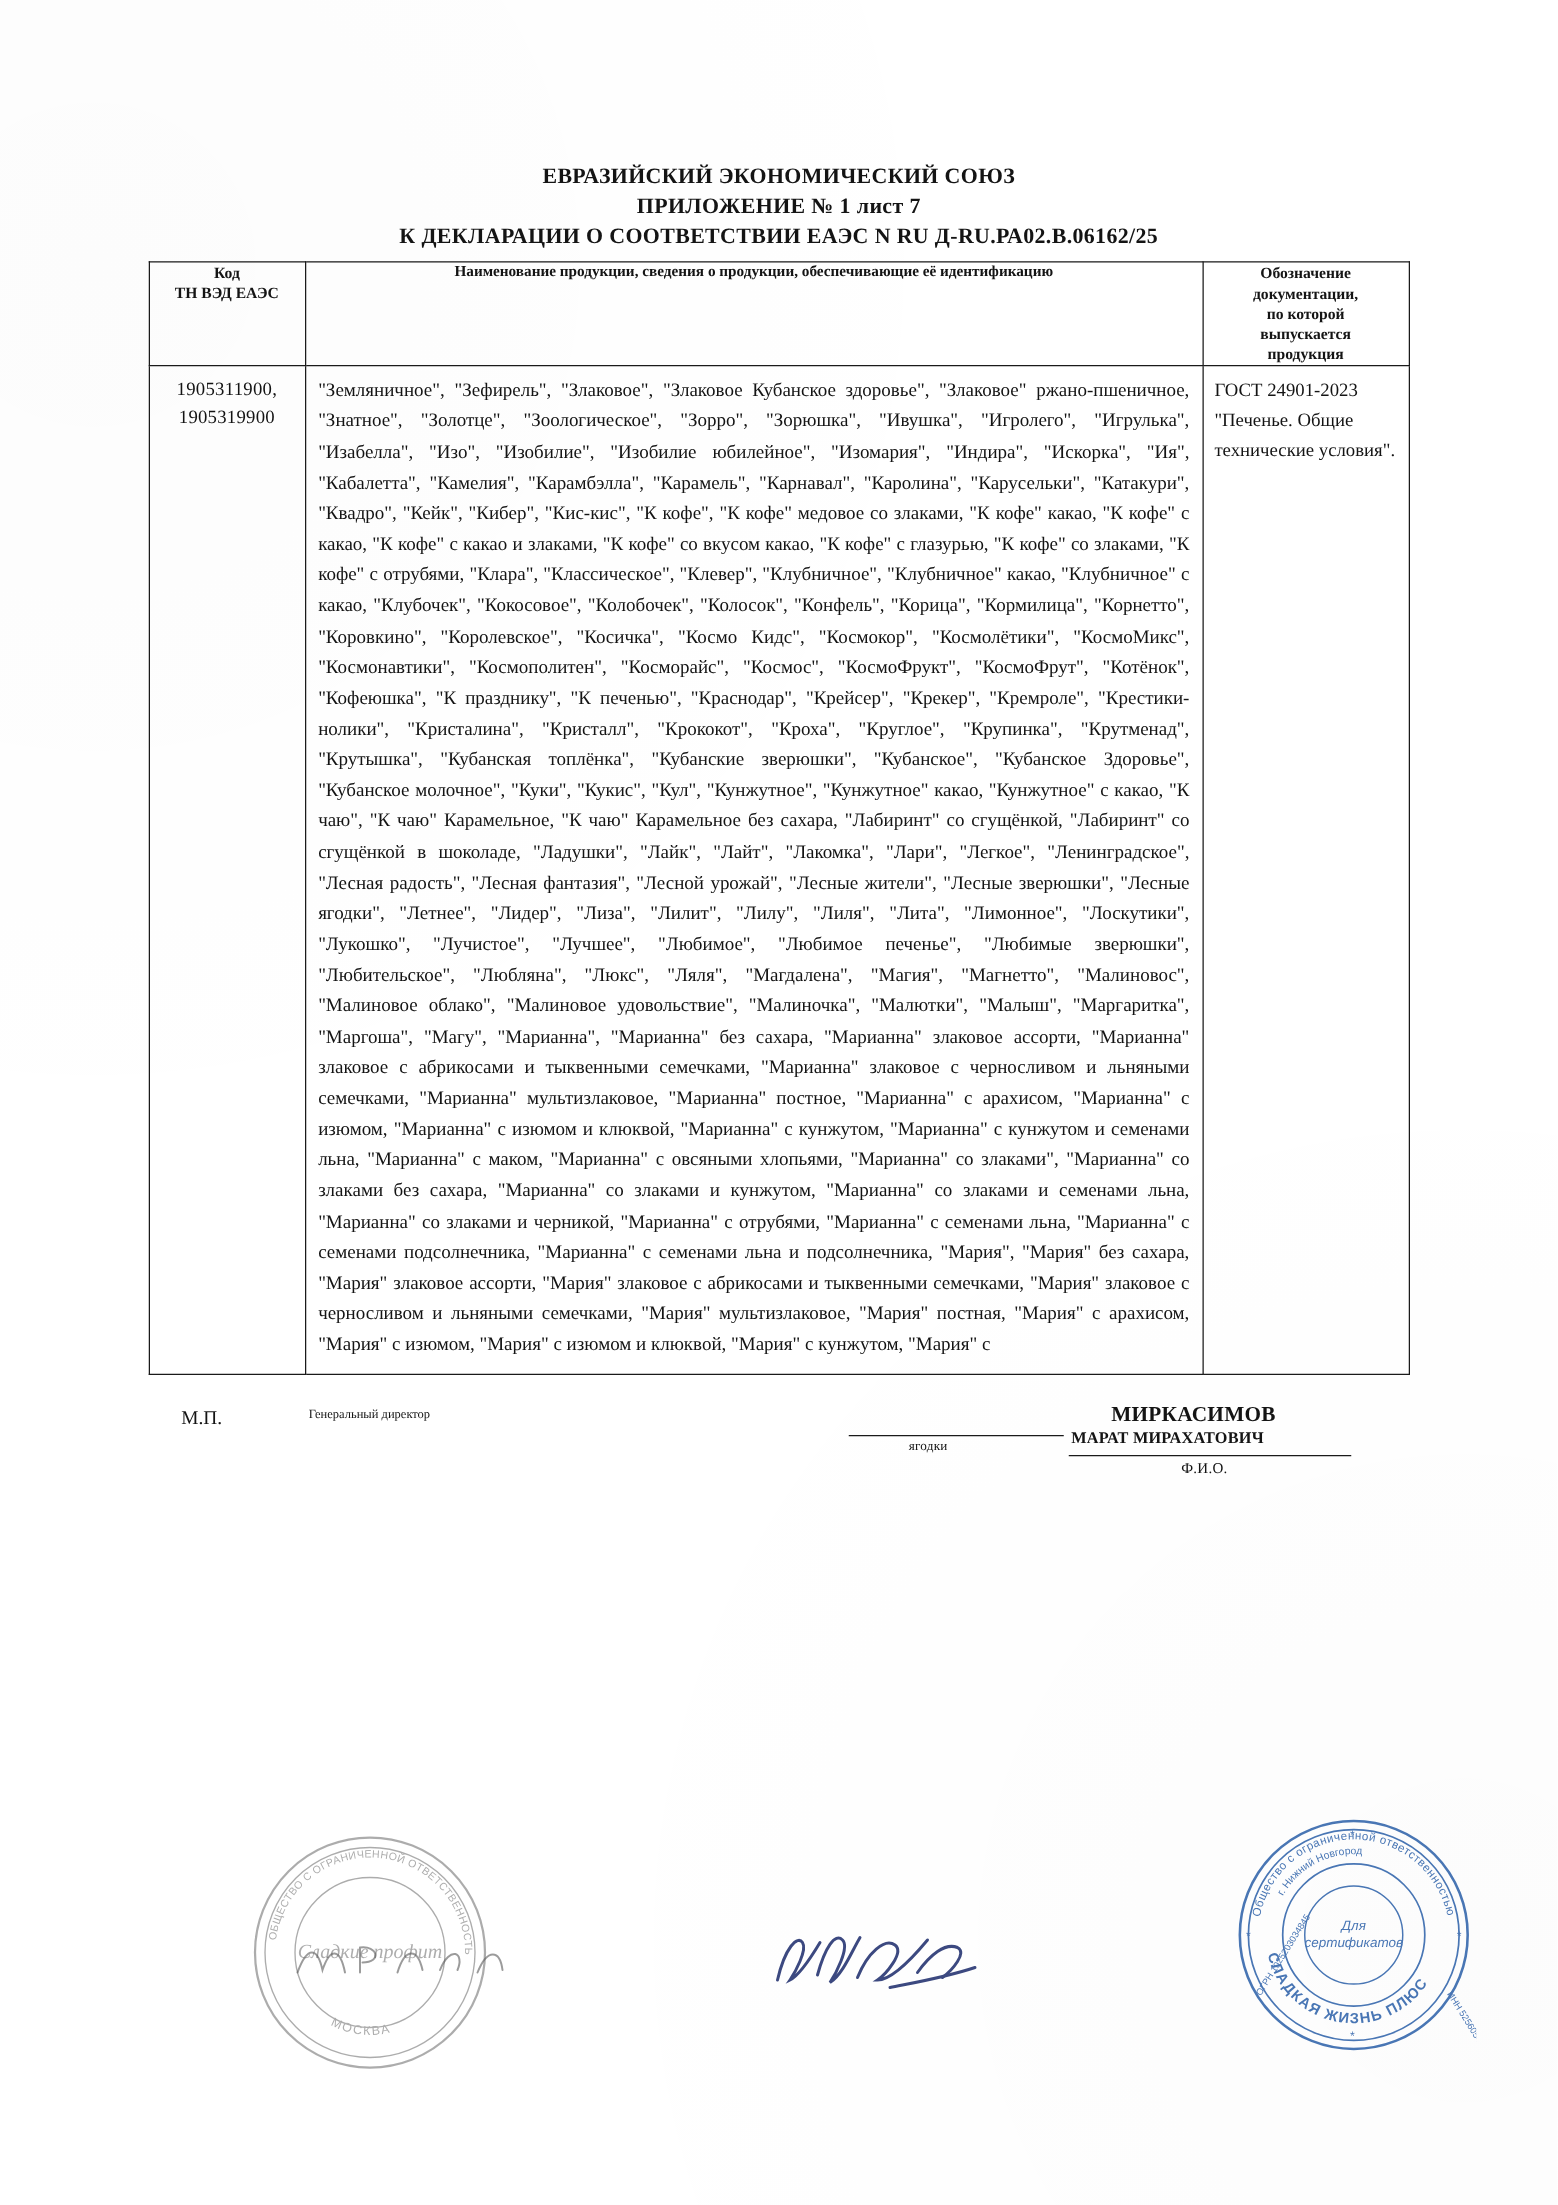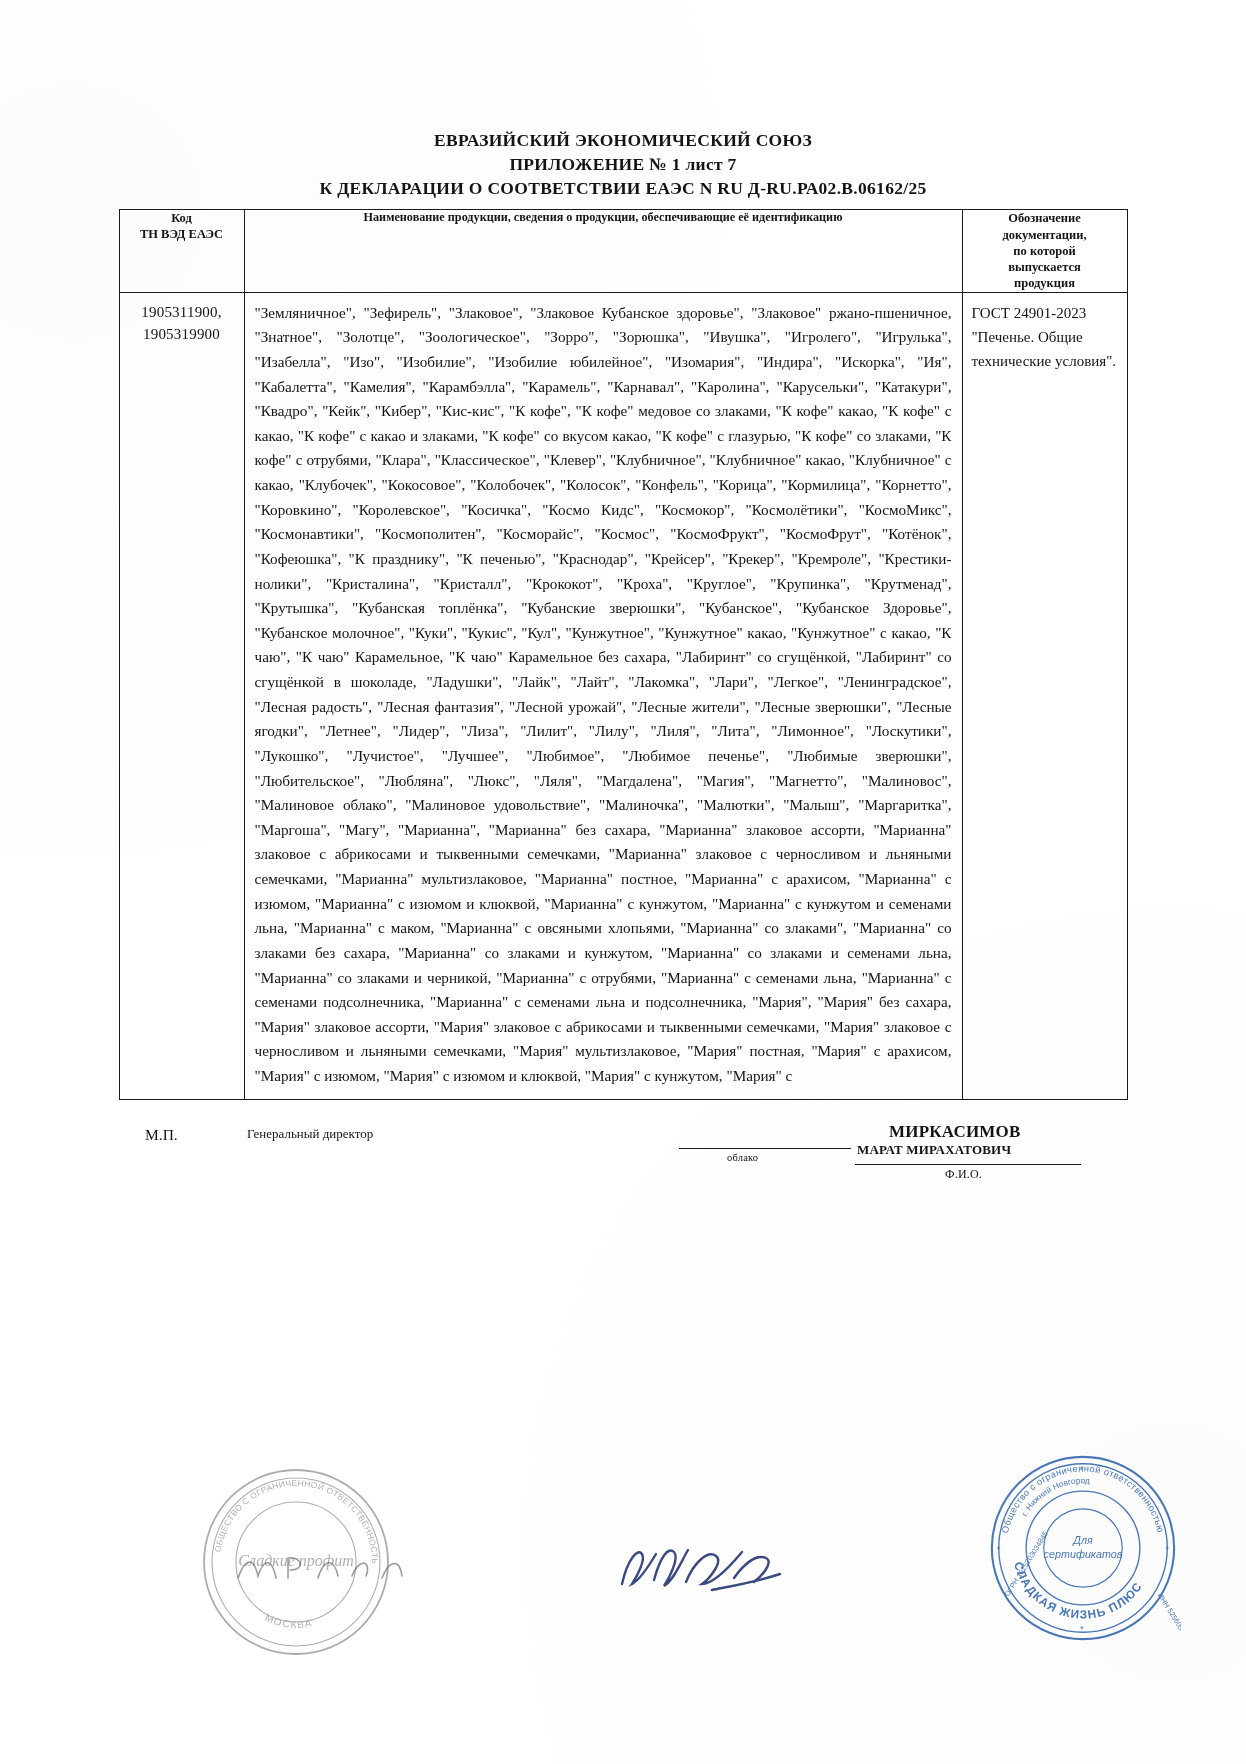--- a/index.html
+++ b/index.html
@@ -102,21 +102,21 @@
   .sig .mp {
     position: absolute;
     left: 26px;
     top: 12px;
     font-size: 15.5px;
   }
   .sig .post {
     position: absolute;
     left: 128px;
     top: 12px;
-    font-size: 13px;
+    font-size: 10px;
   }
   .sig .sign-line {
     position: absolute;
     left: 560px;
     top: 34px;
     width: 172px;
     border-bottom: 1.2px solid #1a1a1a;
   }
   .sig .sign-cap {
     position: absolute;
@@ -246,21 +246,21 @@
         <td class="cell-name">"Земляничное", "Зефирель", "Злаковое", "Злаковое Кубанское здоровье", "Злаковое" ржано-пшеничное, "Знатное", "Золотце", "Зоологическое", "Зорро", "Зорюшка", "Ивушка", "Игролего", "Игрулька", "Изабелла", "Изо", "Изобилие", "Изобилие юбилейное", "Изомария", "Индира", "Искорка", "Ия", "Кабалетта", "Камелия", "Карамбэлла", "Карамель", "Карнавал", "Каролина", "Карусельки", "Катакури", "Квадро", "Кейк", "Кибер", "Кис-кис", "К кофе", "К кофе" медовое со злаками, "К кофе" какао, "К кофе" с какао, "К кофе" с какао и злаками, "К кофе" со вкусом какао, "К кофе" с глазурью, "К кофе" со злаками, "К кофе" с отрубями, "Клара", "Классическое", "Клевер", "Клубничное", "Клубничное" какао, "Клубничное" с какао, "Клубочек", "Кокосовое", "Колобочек", "Колосок", "Конфель", "Корица", "Кормилица", "Корнетто", "Коровкино", "Королевское", "Косичка", "Космо Кидс", "Космокор", "Космолётики", "КосмоМикс", "Космонавтики", "Космополитен", "Косморайс", "Космос", "КосмоФрукт", "КосмоФрут", "Котёнок", "Кофеюшка", "К празднику", "К печенью", "Краснодар", "Крейсер", "Крекер", "Кремроле", "Крестики-нолики", "Кристалина", "Кристалл", "Крококот", "Кроха", "Круглое", "Крупинка", "Крутменад", "Крутышка", "Кубанская топлёнка", "Кубанские зверюшки", "Кубанское", "Кубанское Здоровье", "Кубанское молочное", "Куки", "Кукис", "Кул", "Кунжутное", "Кунжутное" какао, "Кунжутное" с какао, "К чаю", "К чаю" Карамельное, "К чаю" Карамельное без сахара, "Лабиринт" со сгущёнкой, "Лабиринт" со сгущёнкой в шоколаде, "Ладушки", "Лайк", "Лайт", "Лакомка", "Лари", "Легкое", "Ленинградское", "Лесная радость", "Лесная фантазия", "Лесной урожай", "Лесные жители", "Лесные зверюшки", "Лесные ягодки", "Летнее", "Лидер", "Лиза", "Лилит", "Лилу", "Лиля", "Лита", "Лимонное", "Лоскутики", "Лукошко", "Лучистое", "Лучшее", "Любимое", "Любимое печенье", "Любимые зверюшки", "Любительское", "Любляна", "Люкс", "Ляля", "Магдалена", "Магия", "Магнетто", "Малиновос", "Малиновое облако", "Малиновое удовольствие", "Малиночка", "Малютки", "Малыш", "Маргаритка", "Маргоша", "Магу", "Марианна", "Марианна" без сахара, "Марианна" злаковое ассорти, "Марианна" злаковое с абрикосами и тыквенными семечками, "Марианна" злаковое с черносливом и льняными семечками, "Марианна" мультизлаковое, "Марианна" постное, "Марианна" с арахисом, "Марианна" с изюмом, "Марианна" с изюмом и клюквой, "Марианна" с кунжутом, "Марианна" с кунжутом и семенами льна, "Марианна" с маком, "Марианна" с овсяными хлопьями, "Марианна" со злаками", "Марианна" со злаками без сахара, "Марианна" со злаками и кунжутом, "Марианна" со злаками и семенами льна, "Марианна" со злаками и черникой, "Марианна" с отрубями, "Марианна" с семенами льна, "Марианна" с семенами подсолнечника, "Марианна" с семенами льна и подсолнечника, "Мария", "Мария" без сахара, "Мария" злаковое ассорти, "Мария" злаковое с абрикосами и тыквенными семечками, "Мария" злаковое с черносливом и льняными семечками, "Мария" мультизлаковое, "Мария" постная, "Мария" с арахисом, "Мария" с изюмом, "Мария" с изюмом и клюквой, "Мария" с кунжутом, "Мария" с</td>
         <td class="cell-doc">ГОСТ 24901-2023 "Печенье. Общие технические условия".</td>
       </tr>
     </tbody>
   </table>
 
   <div class="sig">
     <div class="mp">М.П.</div>
     <div class="post">Генеральный директор</div>
     <div class="sign-line"></div>
-    <div class="sign-cap">облако</div>
+    <div class="sign-cap">ягодки</div>
     <div class="fio-line1">МИРКАСИМОВ</div>
     <div class="fio-line2">МАРАТ МИРАХАТОВИЧ</div>
     <div class="fio-rule"></div>
     <div class="fio-cap">Ф.И.О.</div>
   </div>
 
   <svg class="stamp stamp-blue" viewBox="0 0 200 200">
     <defs>
       <path id="arcTop" d="M 22,100 A 78,78 0 0 1 178,100"></path>
       <path id="arcBottom" d="M 28,100 A 72,72 0 0 0 172,100"></path>

